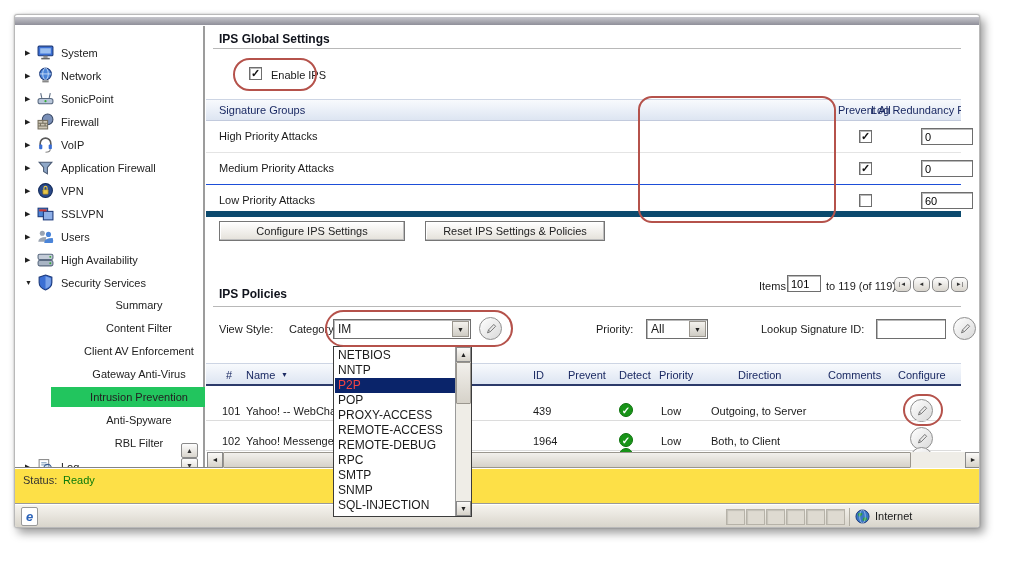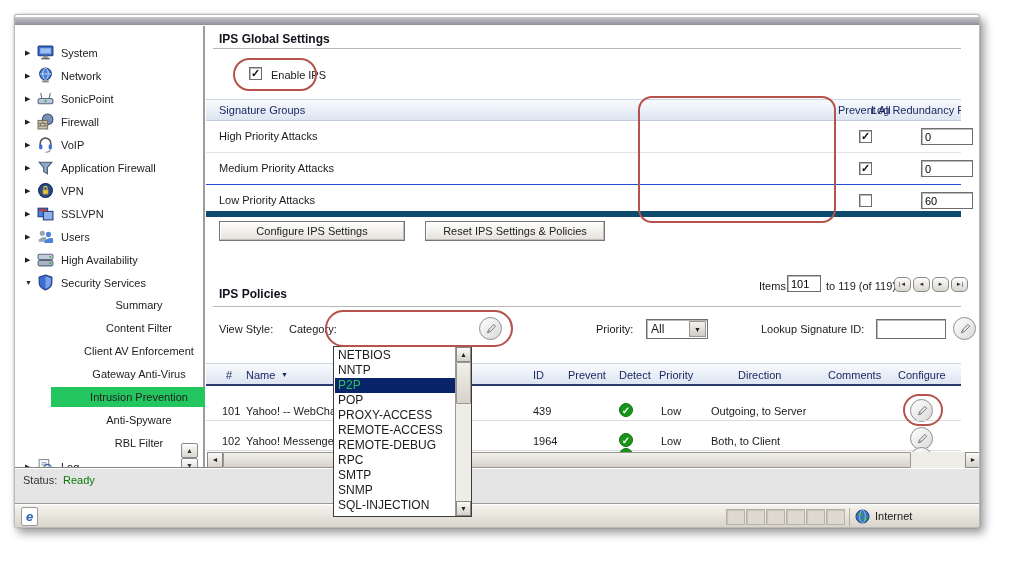--- a/index.html
+++ b/index.html
@@ -65,26 +65,26 @@
   .sb-btn { background:linear-gradient(#fbfaf8,#d6d2c9); border:1px solid #8a8a8a;
     font-size:7px; color:#222; text-align:center; cursor:pointer; }
   .sb-thumb { background:linear-gradient(#f2f0ec,#d6d2c9); border:1px solid #9a968e;
     border-radius:1px; cursor:pointer; }
 
   
   #dd-list { left:318px; top:331px; width:139px; height:171px; background:#fff;
     border:1px solid #3c3c3c; z-index:50; }
   .dd-item { position:absolute; left:1px; width:120px; height:15px; line-height:15px;
     padding-left:3px; font-size:12px; white-space:nowrap; overflow:hidden; cursor:pointer; }
-  .dd-item.sel { background:#0a246a; color:#22c55e; }
+  .dd-item.sel { background:#0a246a; color:#ef4444; }
   .dd-sb { position:absolute; right:0; top:0; bottom:0; width:16px; background:#efede7;
     border-left:1px solid #9a9a9a; }
 
   
-  #statusbar { left:0; top:452px; width:992px; height:36px; background:#e5e5e5;
+  #statusbar { left:0; top:452px; width:992px; height:36px; background:#fde047;
     border-top:1px solid #848484; box-shadow:inset 0 1px 0 #fff; z-index:5; }
   #browserbar { left:0; top:488px; width:966px; height:26px;
     background:linear-gradient(#f7f5f0,#d6d2c8); border-top:1px solid #9a9a9a;
     box-shadow:inset 0 1px 0 #fff; z-index:5; }
   .seg { position:absolute; top:5px; width:19px; height:16px; border:1px solid #b6b2a8;
     box-shadow:inset 1px 1px 1px rgba(0,0,0,.12); background:#dedad1; }
 </style>
 </head>
 <body>
 
@@ -285,20 +285,24 @@
   <span class="abs" style="left:744px; top:265px">Items</span>
   <input class="abs tin" style="left: 772px; top: 260px; width: 34px; height: 17px;" value="101">
   <span class="abs" style="left:811px; top:265px; white-space:nowrap">to 119 (of 119)</span>
   <div class="abs mini-btn" style="left:879px; top:262px; border-radius:5px; font-size:6px">|◄</div>
   <div class="abs mini-btn" style="left:898px; top:262px; border-radius:5px; font-size:6px">◄</div>
   <div class="abs mini-btn" style="left:917px; top:262px; border-radius:5px; font-size:6px">►</div>
   <div class="abs mini-btn" style="left:936px; top:262px; border-radius:5px; font-size:6px">►|</div>
 
   <span class="abs" style="left:204px; top:308px">View Style:</span>
   <span class="abs" style="left:274px; top:308px">Category:</span>
+  <div class="abs combo" style="left:318px; top:304px; width:138px; height:20px">
+    <span class="cval">IM</span>
+    <span class="cbtn">▼</span>
+  </div>
   <div class="abs pencil" style="left:464px; top:302px">
     <svg viewBox="0 0 20 20">
         <path d="M5 15.5 l1.5-4.2 L14 3.5 l2.6 2.6 L9 13.8 z" fill="#ececec" stroke="#555" stroke-width="1.1"></path>
         <line x1="6.5" y1="11.3" x2="9" y2="13.8" stroke="#555" stroke-width=".8"></line>
       </svg>
   </div>
   <span class="abs" style="left:581px; top:308px">Priority:</span>
   <div class="abs combo" style="left:631px; top:304px; width:62px; height:20px">
     <span class="cval">All</span>
     <span class="cbtn">▼</span>

